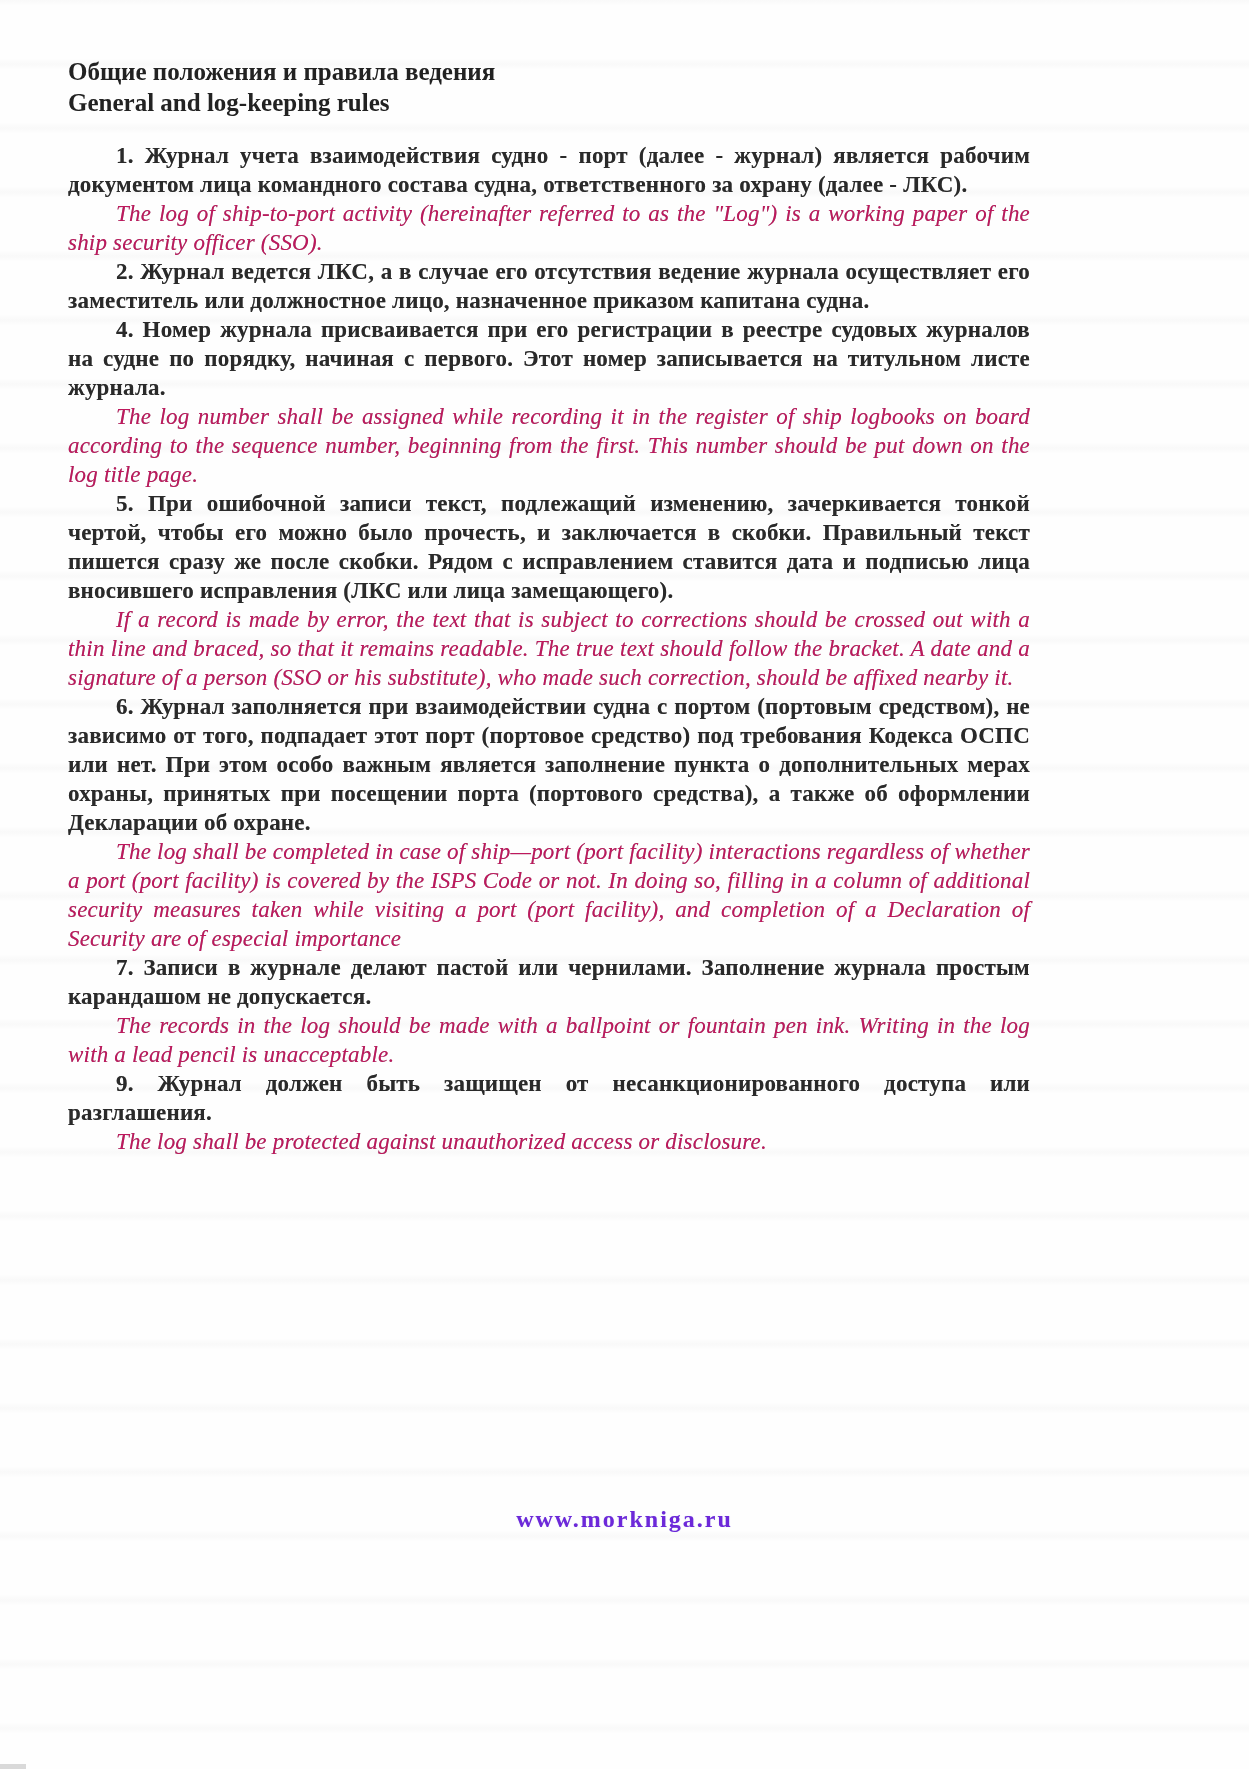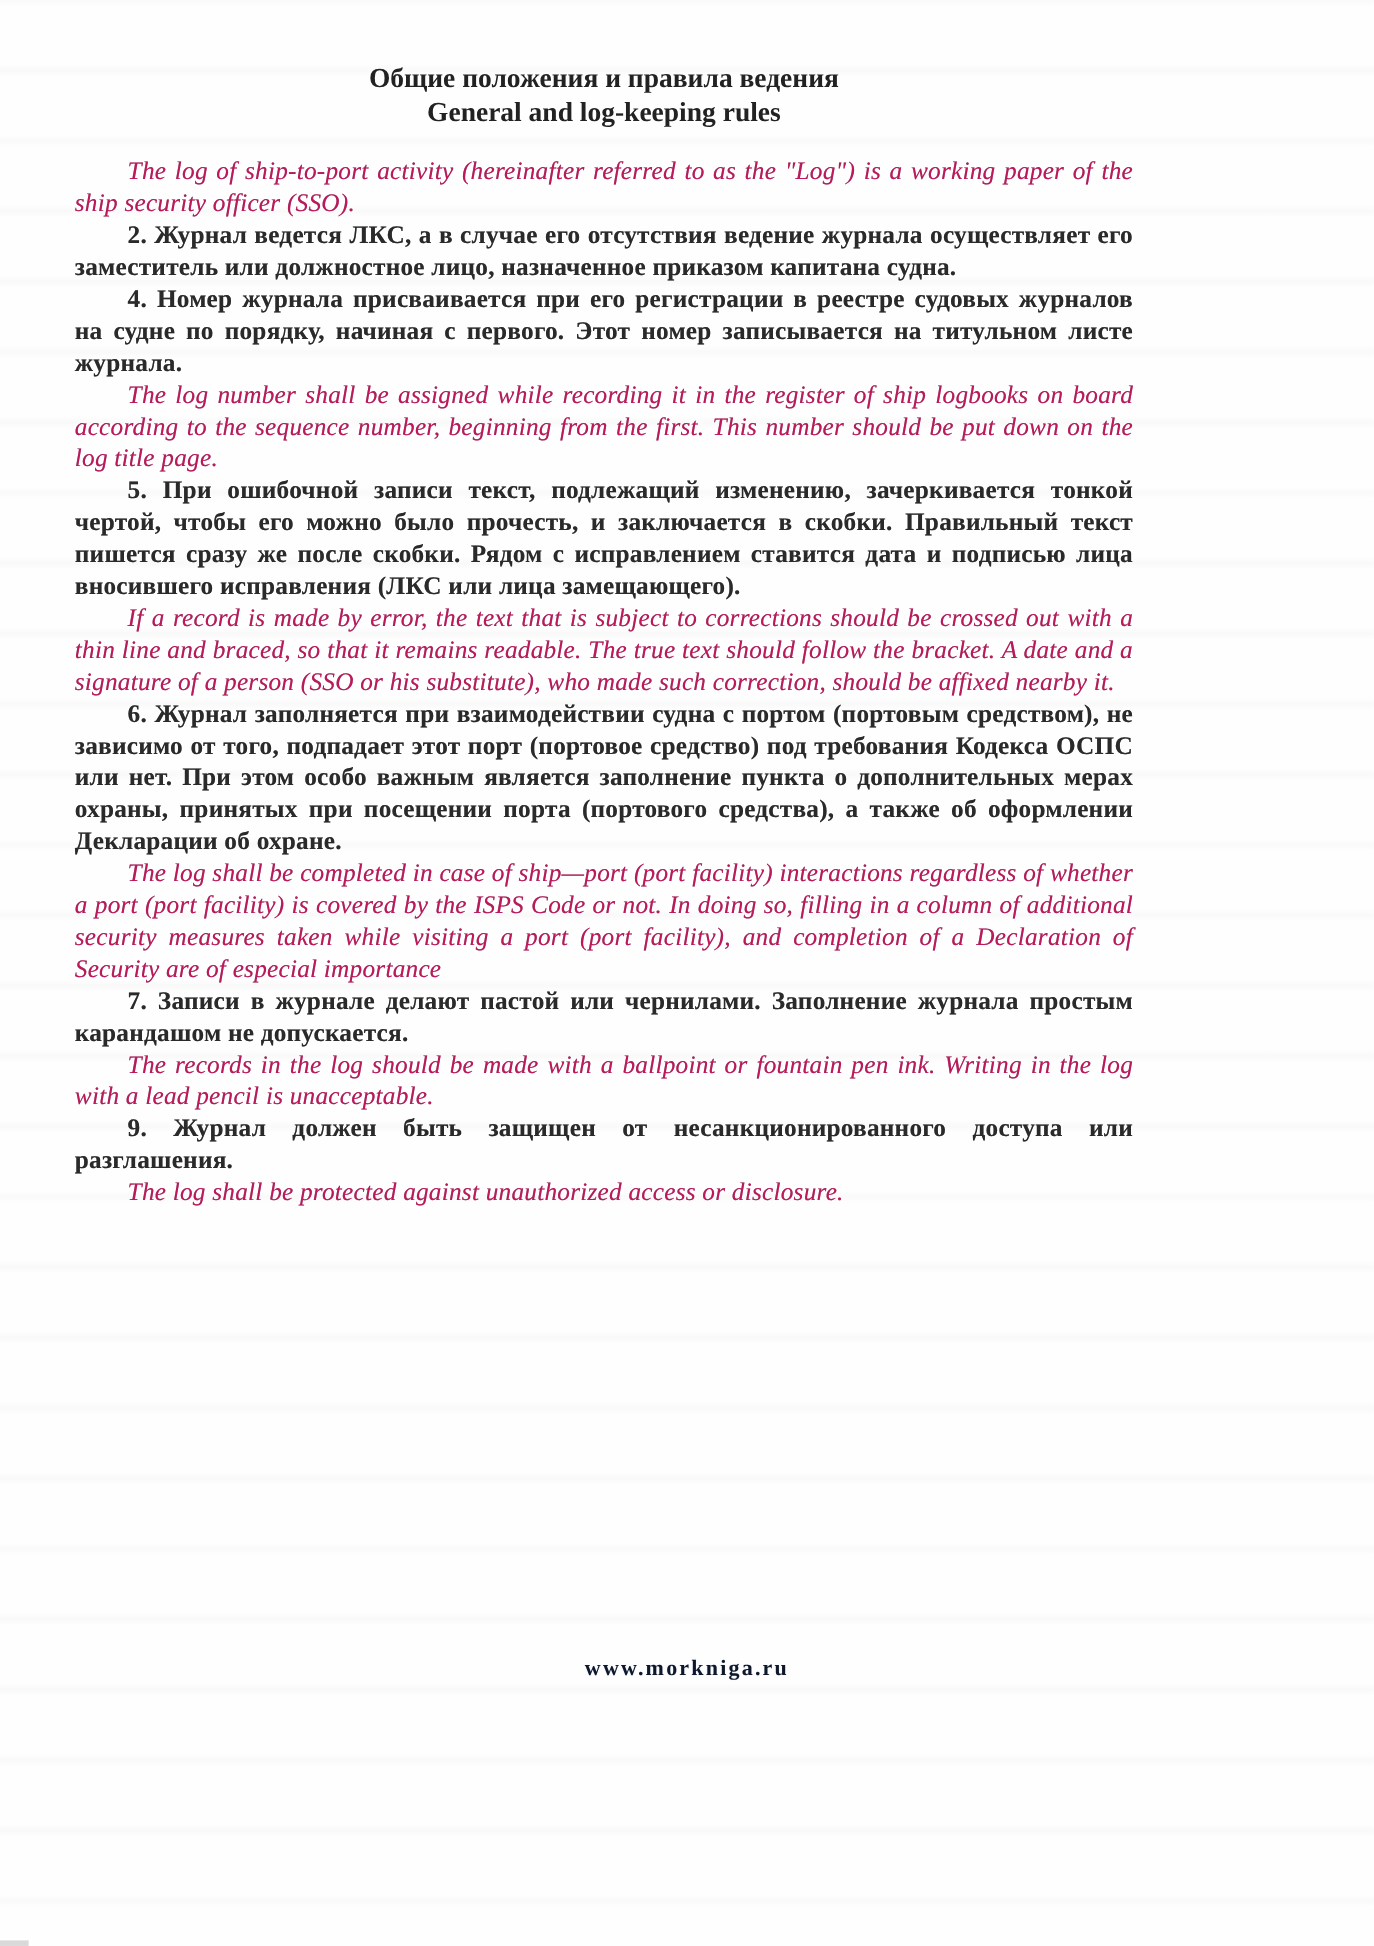--- a/index.html
+++ b/index.html
@@ -30,21 +30,20 @@
     );
     pointer-events: none;
   }
   .content {
     position: absolute;
     left: 68px;
     top: 56px;
     width: 962px;
   }
   .title {
-    text-align: center;
     font-weight: 700;
     font-size: 25px;
     line-height: 31px;
     color: #222222;
     margin: 0;
   }
   .body-text {
     margin-top: 23px;
   }
   p.para {
@@ -65,43 +64,44 @@
     font-weight: 500;
     color: #be185d;
   }
   .watermark {
     position: absolute;
     left: 0;
     width: 100%;
     top: 1506px;
     text-align: center;
     font-weight: 700;
-    font-size: 20px;
+    font-size: 24px;
     letter-spacing: 2px;
-    color: #0f172a;
+    color: #6d28d9;
     text-shadow: 0 0 1px rgba(179,199,230,0.6);
   }
   .bottom-sliver {
     position: absolute;
     left: 0;
     bottom: 0;
     width: 26px;
     height: 5px;
     background: #d9d9d9;
   }
 </style>
 </head>
 <body>
 
 <div class="page">
   <div class="content">
     <h1 class="title">Общие положения и правила ведения</h1>
     <h1 class="title">General and log-keeping rules</h1>
 
     <div class="body-text">
+      <p class="para ru">1. Журнал учета взаимодействия судно - порт (далее - журнал) является рабочим документом лица командного состава судна, ответственного за охрану (далее - ЛКС).</p>
       <p class="para en">The log of ship-to-port activity (hereinafter referred to as the "Log") is a working paper of the ship security officer (SSO).</p>
 
       <p class="para ru">2. Журнал ведется ЛКС, а в случае его отсутствия ведение журнала осуществляет его заместитель или должностное лицо, назначенное приказом капитана судна.</p>
 
       <p class="para ru">4. Номер журнала присваивается при его регистрации в реестре судовых журналов на судне по порядку, начиная с первого. Этот номер записывается на титульном листе журнала.</p>
       <p class="para en">The log number shall be assigned while recording it in the register of ship logbooks on board according to the sequence number, beginning from the first. This number should be put down on the log title page.</p>
 
 
       <p class="para ru">5. При ошибочной записи текст, подлежащий изменению, зачеркивается тонкой чертой, чтобы его можно было прочесть, и заключается в скобки. Правильный текст пишется сразу же после скобки. Рядом с исправлением ставится дата и подписью лица вносившего исправления (ЛКС или лица замещающего).</p>
       <p class="para en">If a record is made by error, the text that is subject to corrections should be crossed out with a thin line and braced, so that it remains readable. The true text should follow the bracket. A date and a signature of a person (SSO or his substitute), who made such correction, should be affixed nearby it.</p>

